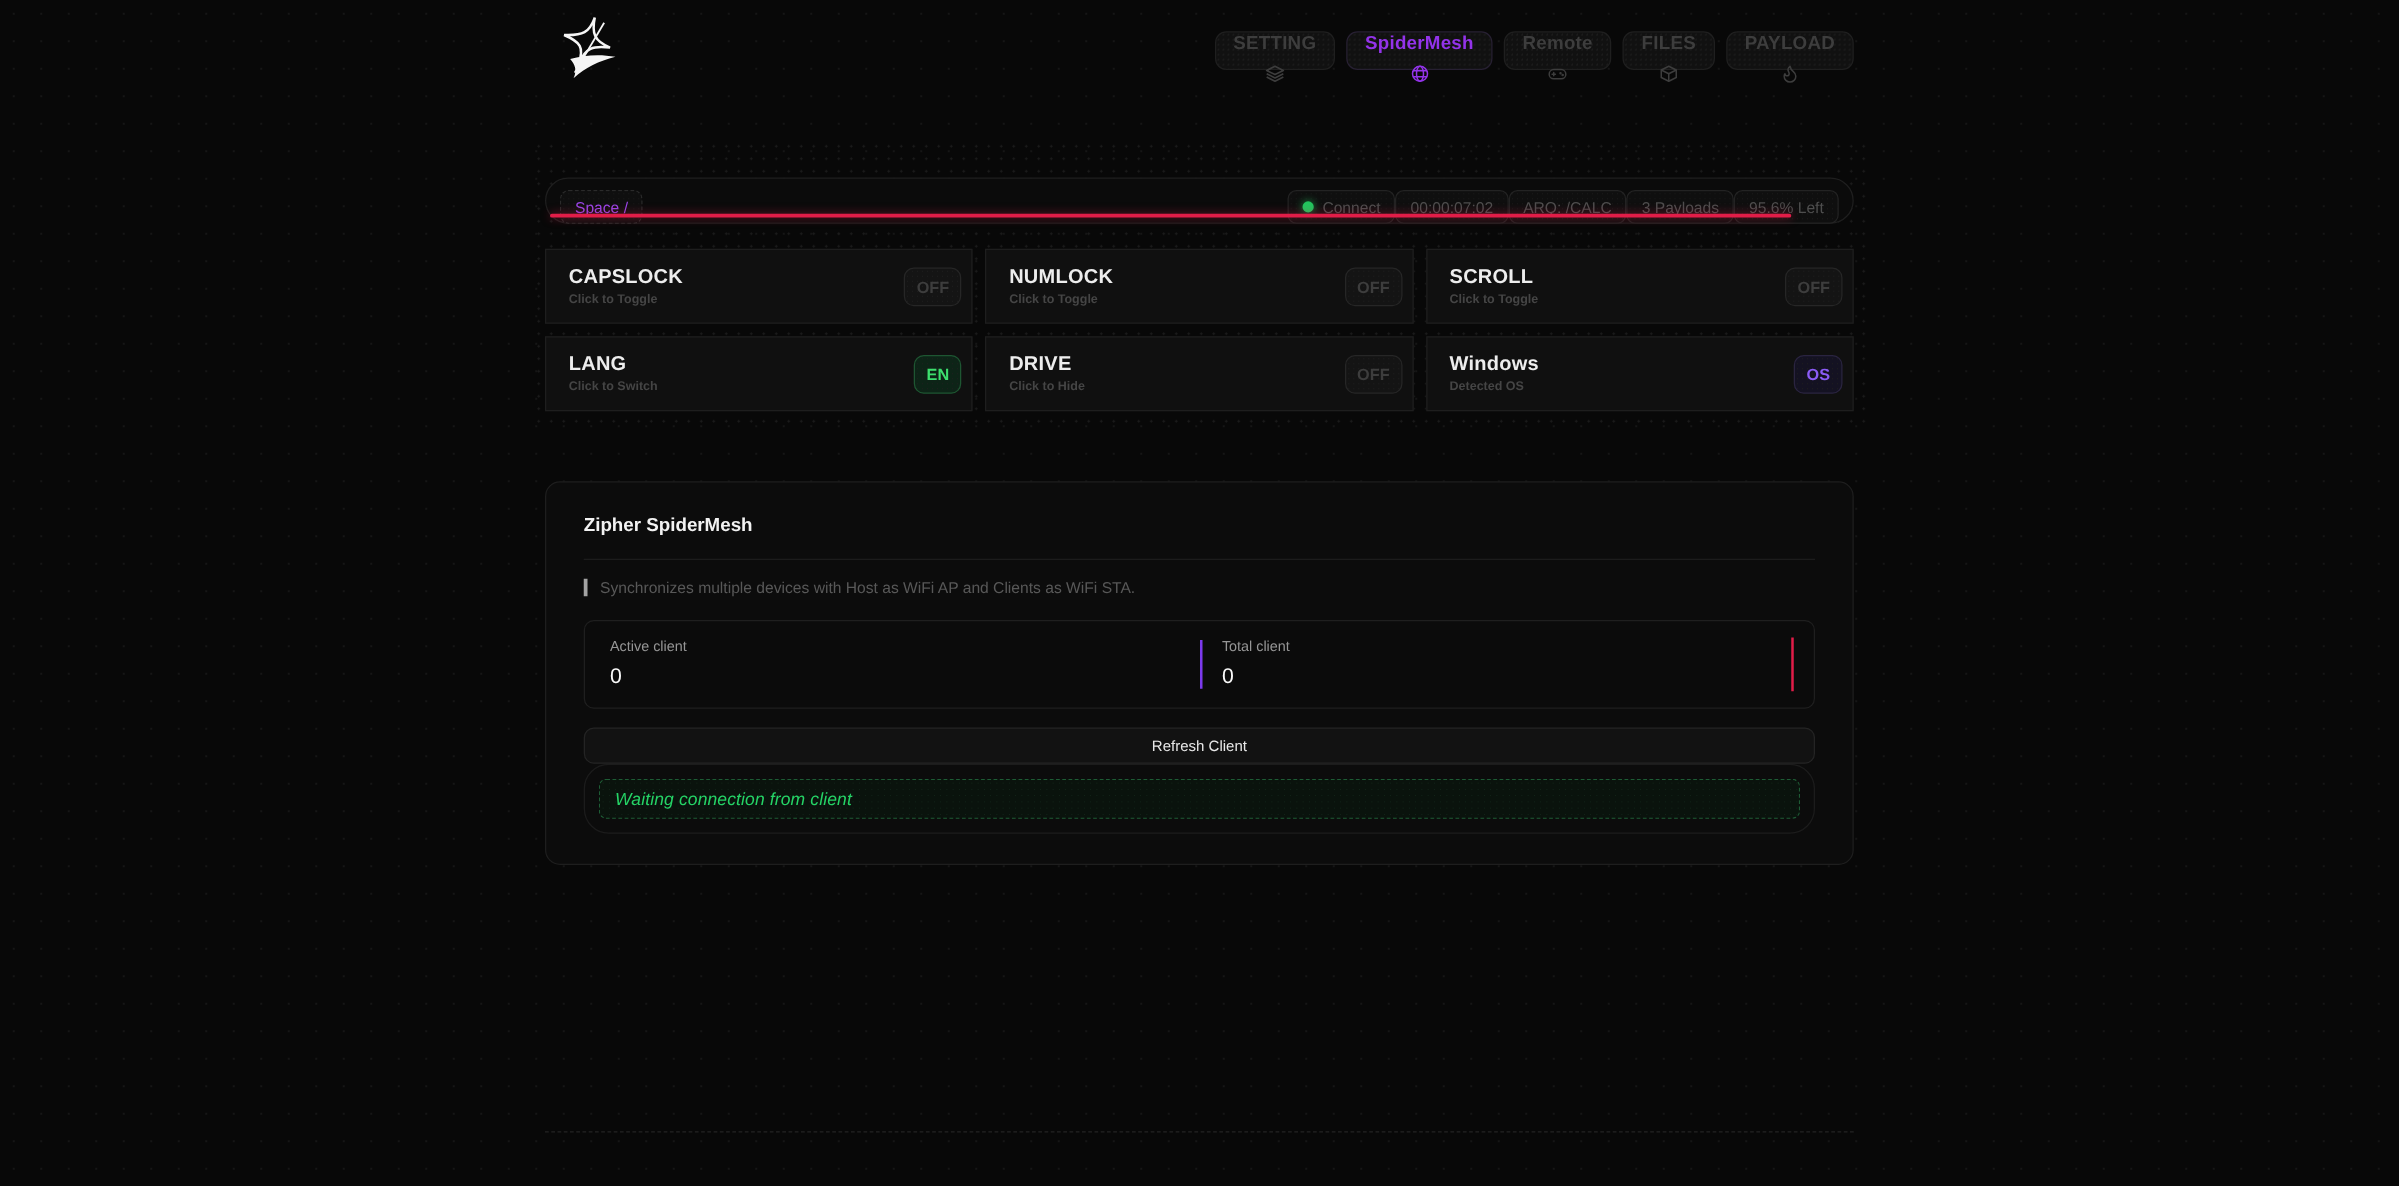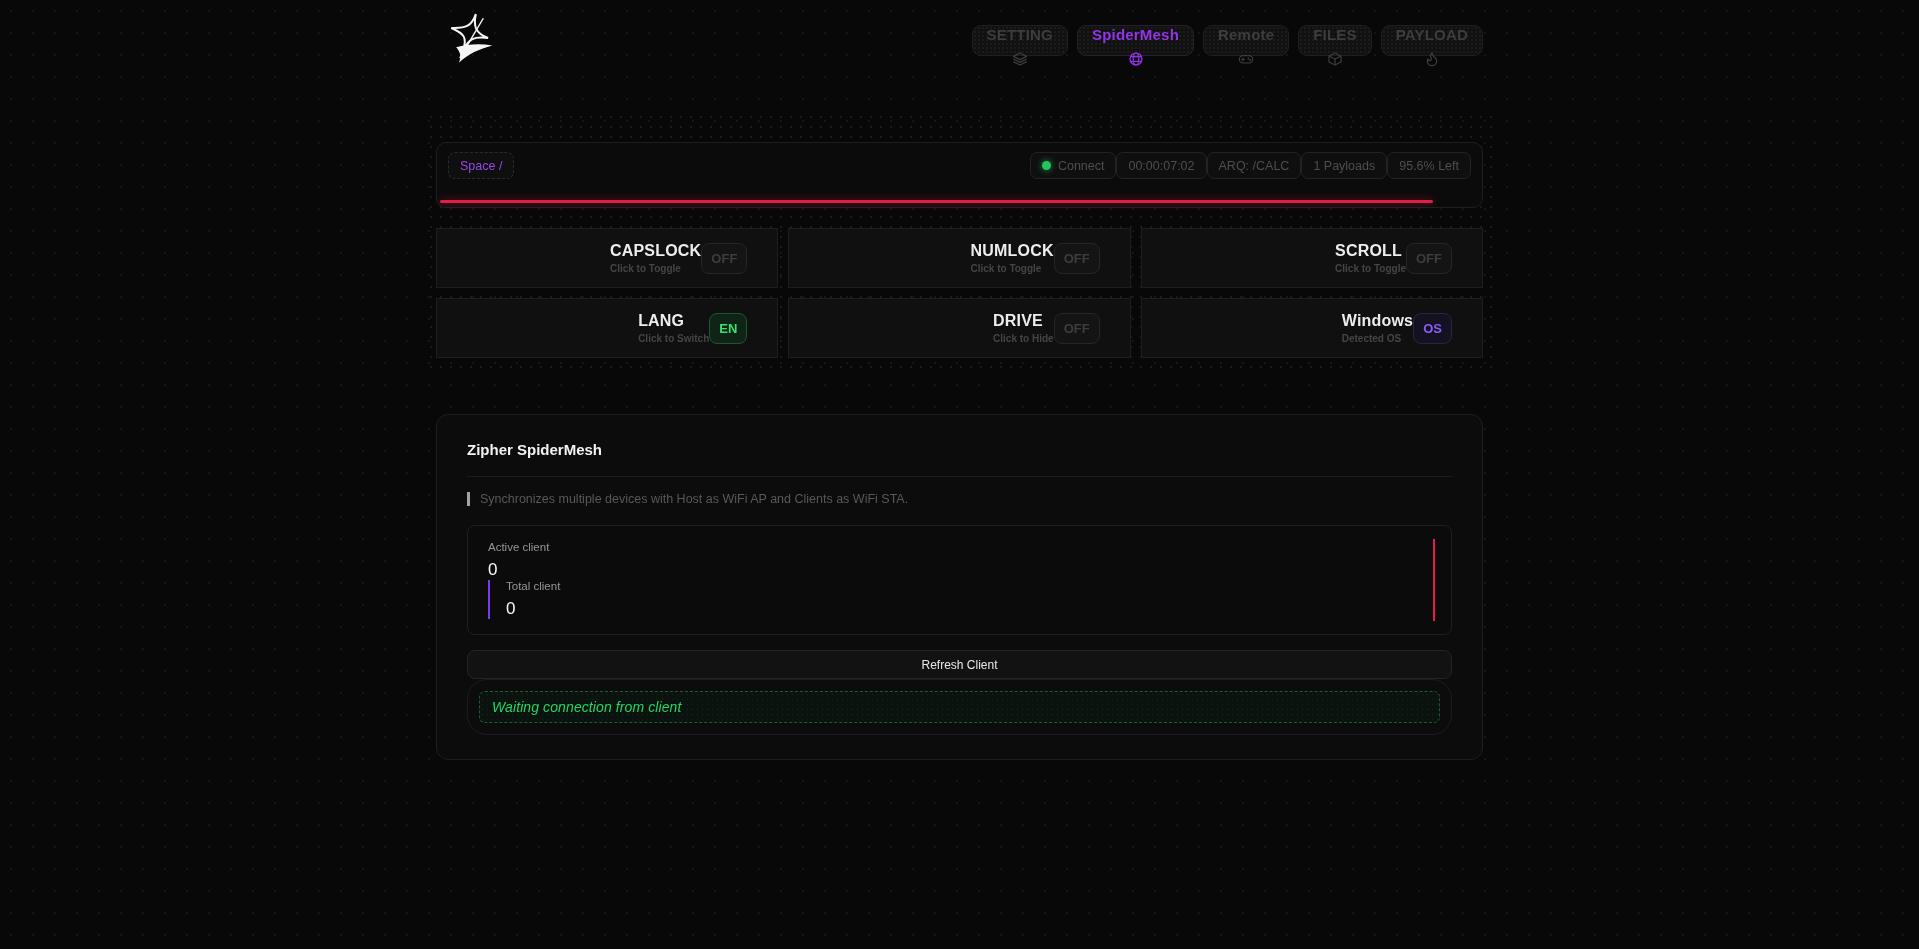--- a/index.html
+++ b/index.html
@@ -34,22 +34,22 @@
 
   
   .top-section {
     margin:32px -10px 0; padding:30px 10px 12px;
     background-image:radial-gradient(circle,#1b1b1b 1px,transparent 1px);
     background-size:10px 10px;
   }
 
   
   .statusbar {
-    position:relative; height:66px; background:#0b0b0b;
-    border:1px solid #1f1f1f; border-radius:10px;
+    position:relative; height:37px; background:#0b0b0b;
+    border:1px solid #1f1f1f; border-radius:20px;
     display:flex; justify-content:space-between; align-items:flex-start;
     padding:9px 11px;
   }
   .chip {
     display:inline-flex; align-items:center; gap:7px; height:27px; padding:0 11px;
     background-color:#0f0f0f;
     background-image:radial-gradient(circle,#191919 0.7px,transparent 0.7px);
     background-size:4px 4px;
     border:1px solid #232323; border-radius:7px;
     font-size:12.5px; color:#4e4e4e; white-space:nowrap;
@@ -63,22 +63,22 @@
   .progress-track { position:absolute; left:3px; right:3px; bottom:4px; height:3px; border-radius:2px; }
   .progress-fill {
     height:100%; border-radius:2px; background:#e11d48;
     box-shadow:0 0 8px rgba(225,29,72,.55);
   }
 
   
   .toggle-grid { margin-top:20px; display:grid; grid-template-columns:repeat(3,1fr); gap:10px; }
   .card {
     height:60px; background:#101010; border:1px solid #1e1e1e; border-radius:0;
-    display:flex; justify-content:flex-end; align-items:center;
-    padding:0 30px 0 18px; cursor:pointer;
+    display:flex; justify-content:space-between; align-items:center;
+    padding:0 8px 0 18px; cursor:pointer;
   }
   .card-title { font-size:16px; font-weight:700; color:#ededed; letter-spacing:.2px; }
   .card-sub { margin-top:3px; font-size:10px; font-weight:600; color:#454545; }
   .badge {
     min-width:36px; padding:8px 9px; border-radius:8px; text-align:center;
     font-size:13px; font-weight:600; line-height:1;
     background-color:#141414;
     background-image:radial-gradient(circle,#1e1e1e 0.7px,transparent 0.7px);
     background-size:4px 4px;
     border:1px solid #262626; color:#3d3d3d;
@@ -92,21 +92,21 @@
     padding:26px 30px 24px;
   }
   .panel-title { font-size:15px; font-weight:600; color:#f2f2f2; margin-bottom:18px; }
   .panel-divider { border:none; border-top:1px solid #1c1c1c; margin-bottom:15px; }
   .panel-desc {
     border-left:3px solid #a3a3a3; padding-left:10px;
     font-size:12.5px; color:#585858; margin-bottom:19px;
   }
   .stats {
     position:relative; display:flex; border:1px solid #1f1f1f; border-radius:8px;
-    padding:15px 20px; background:#0b0b0b;flex-direction:column;
+    padding:15px 20px; background:#0b0b0b;
   }
   .stat { width:50%; }
   .stat + .stat { border-left:2px solid #7c3aed; padding-left:16px; }
   .stats::after {
     content:""; position:absolute; right:16px; top:13px; bottom:13px; width:2px;
     background:#e11d48;
   }
   .stat-label { font-size:11.5px; color:#969696; }
   .stat-value { margin-top:7px; font-size:17px; font-weight:500; color:#fafafa; }
   .refresh-btn {
@@ -203,21 +203,21 @@
       <button class="chip path-chip">
         <span>Space /</span>
       </button>
       <div class="chip-group">
         <button class="chip">
           <span class="dot" style="background: rgb(34, 197, 94);"></span>
           <span>Connect</span>
         </button>
         <span class="chip">00:00:07:02</span>
         <span class="chip">ARQ: /CALC</span>
-        <span class="chip">1 Payloads</span>
+        <span class="chip">3 Payloads</span>
         <span class="chip">95.6% Left</span>
       </div>
       <div class="progress-track">
         <div class="progress-fill" style="width: 95.6%; background: rgb(225, 29, 72);"></div>
       </div>
     </div>
 
     <div class="toggle-grid">
       <div class="card">
         <div>

